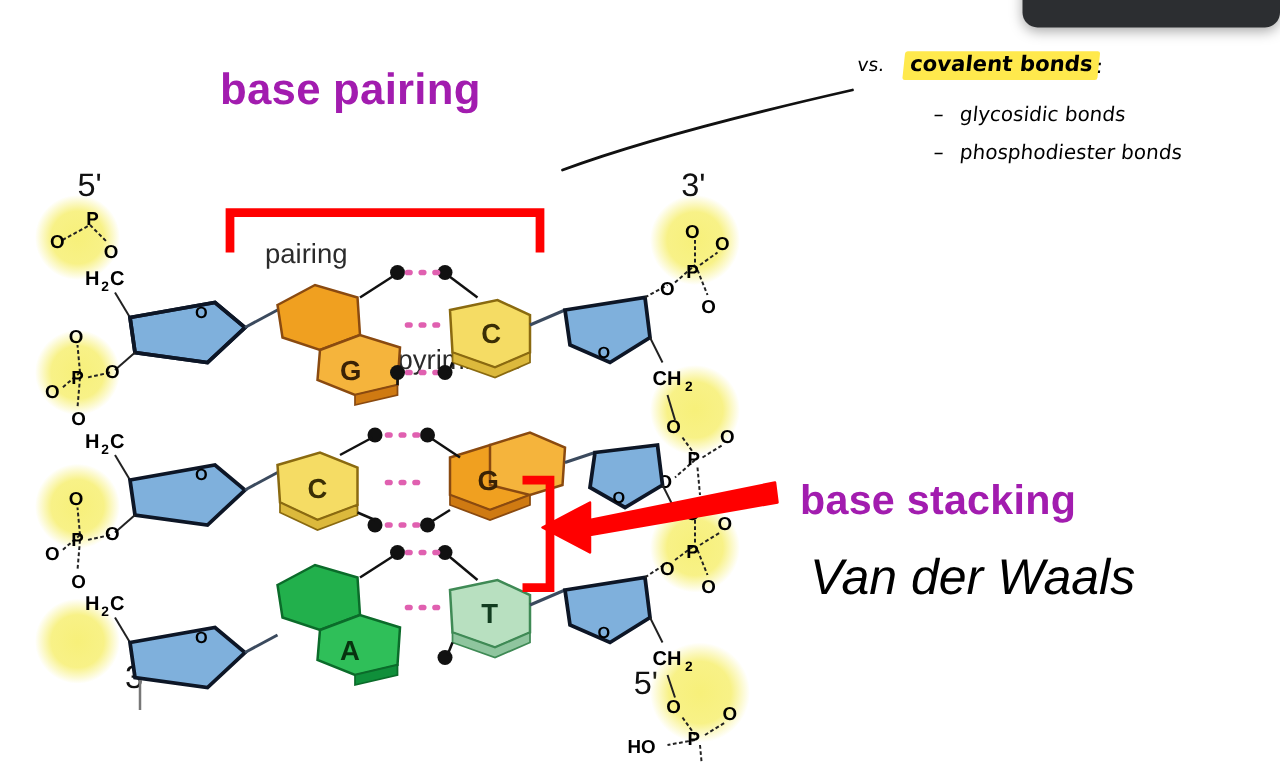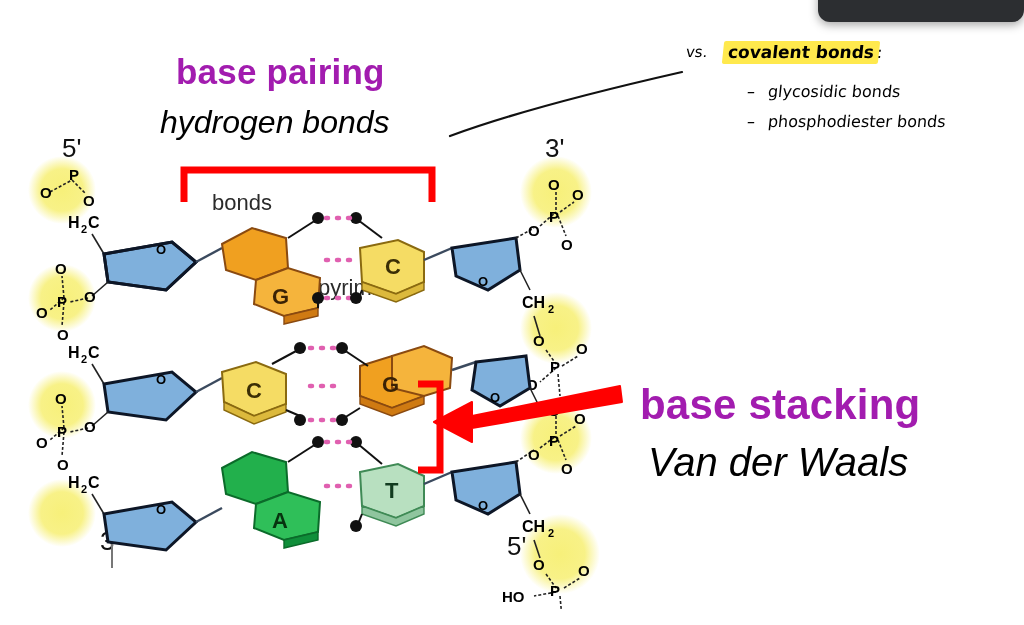--- a/index.html
+++ b/index.html
@@ -22,21 +22,21 @@
   
   .t-title{
     position:absolute;font-weight:bold;color:#a21caf;letter-spacing:.2px;
     white-space:nowrap;
   }
   .t-ital{
     position:absolute;font-style:italic;color:#000;white-space:nowrap;
   }
   #base-pairing{left:176px;top:52px;font-size:35px;}
   #hydrogen-bonds{left:160px;top:104px;font-size:32px;}
-  #base-stacking{left:640px;top:381px;font-size:42px;}
+  #base-stacking{left:640px;top:381px;font-size:33px;}
   #van-der-waals{left:648px;top:440px;font-size:40px;}
   #electro{left:614px;top:497px;font-size:24px;}
 
   
   .leader{position:absolute;left:444px;top:44px;}
 
   
   .hand{
     position:absolute;color:#000;
     font-family:"DejaVu Sans", sans-serif;
@@ -72,21 +72,20 @@
 </head>
 <body>
 
 <div id="stage">
 
   <div class="toolbar">
     
   </div>
 
   <div class="t-title" id="base-pairing">base pairing</div>
-  <div class="t-ital" id="hydrogen-bonds">hydrogen bonds</div>
 
   <div class="t-title" id="base-stacking">base stacking</div>
   <div class="t-ital" id="van-der-waals">Van der Waals</div>
 
   <svg class="leader" width="250" height="100">
     <path d="M6 92 C 60 72, 150 48, 238 28" stroke="#111" stroke-width="2.2" fill="none" stroke-linecap="round"></path>
   </svg>
 
   <div>
     <span class="hand" id="hw-vs">vs.</span>
@@ -97,21 +96,21 @@
     <span class="hand hw-dash" id="hw-d2">–</span>
     <span class="hand" id="hw-b2">phosphodiester bonds</span>
   </div>
 
   <div>
 
     <div class="lbl" id="lbl-5p-top">5'</div>
     <div class="lbl" id="lbl-3p-top">3'</div>
     <div class="lbl" id="lbl-3p-bot">3'</div>
     <div class="lbl" id="lbl-5p-bot">5'</div>
-    <div class="lbl" id="lbl-purine">bonds</div>
+    <div class="lbl" id="lbl-purine">pairing</div>
     <div class="lbl" id="lbl-pyrimidine">pyrimidine</div>
 
     <svg width="620" height="460" class="dna">
       <defs>
         <radialGradient id="phosGlow">
           <stop offset="0%" stop-color="#f7f07a" stop-opacity="1"></stop>
           <stop offset="62%" stop-color="#f7f07a" stop-opacity=".9"></stop>
           <stop offset="100%" stop-color="#f7f07a" stop-opacity="0"></stop>
         </radialGradient>
       </defs>

